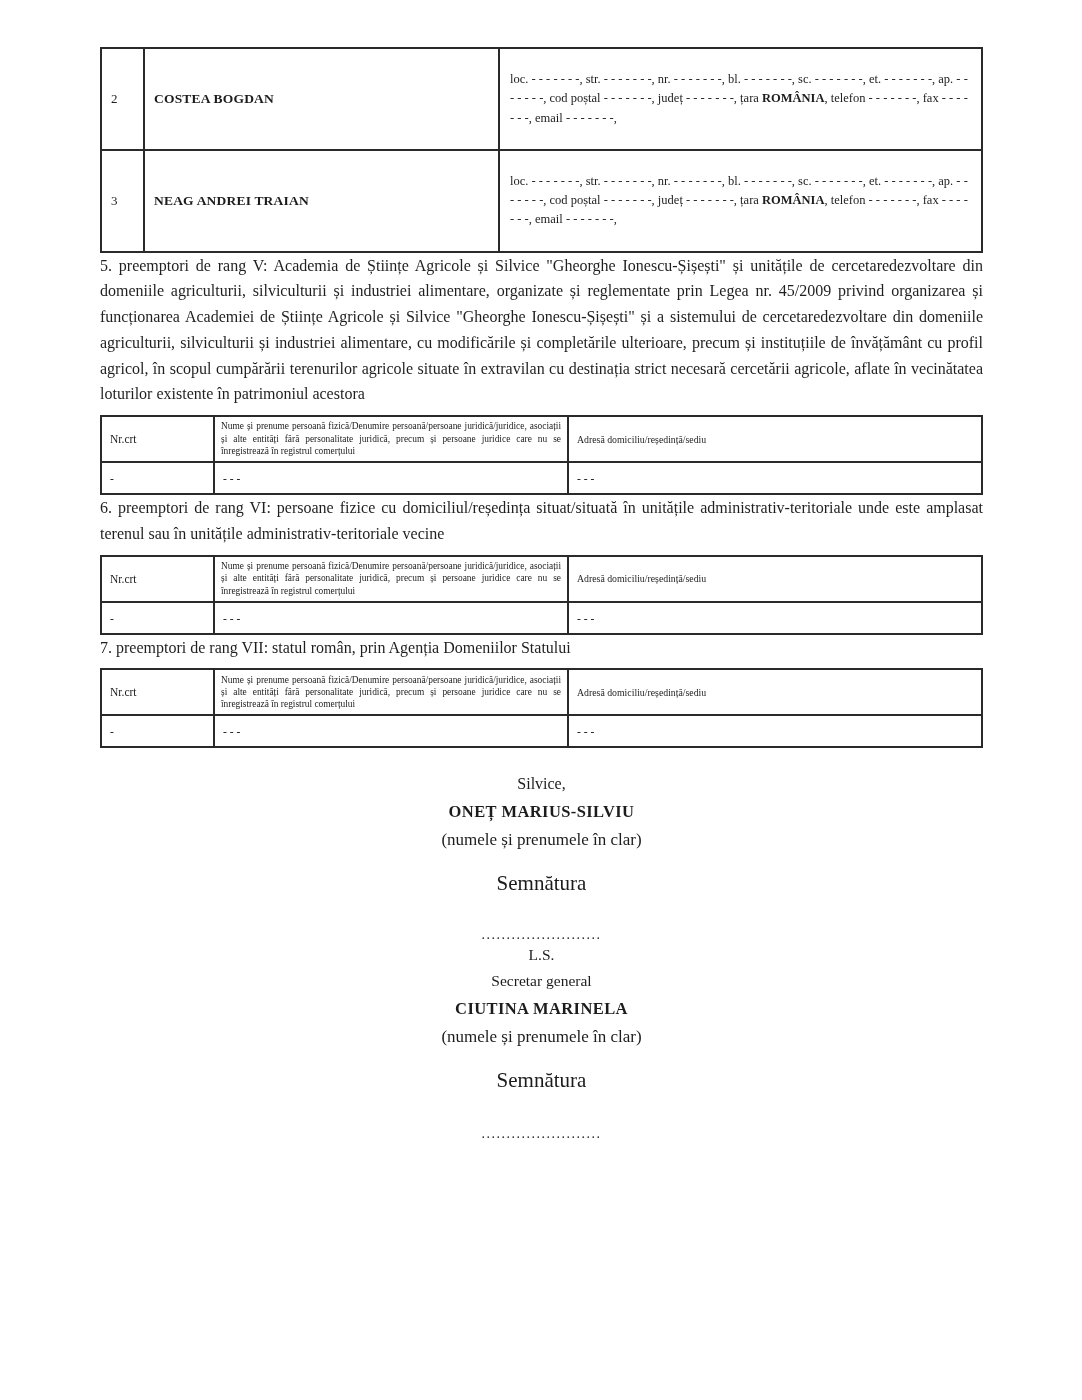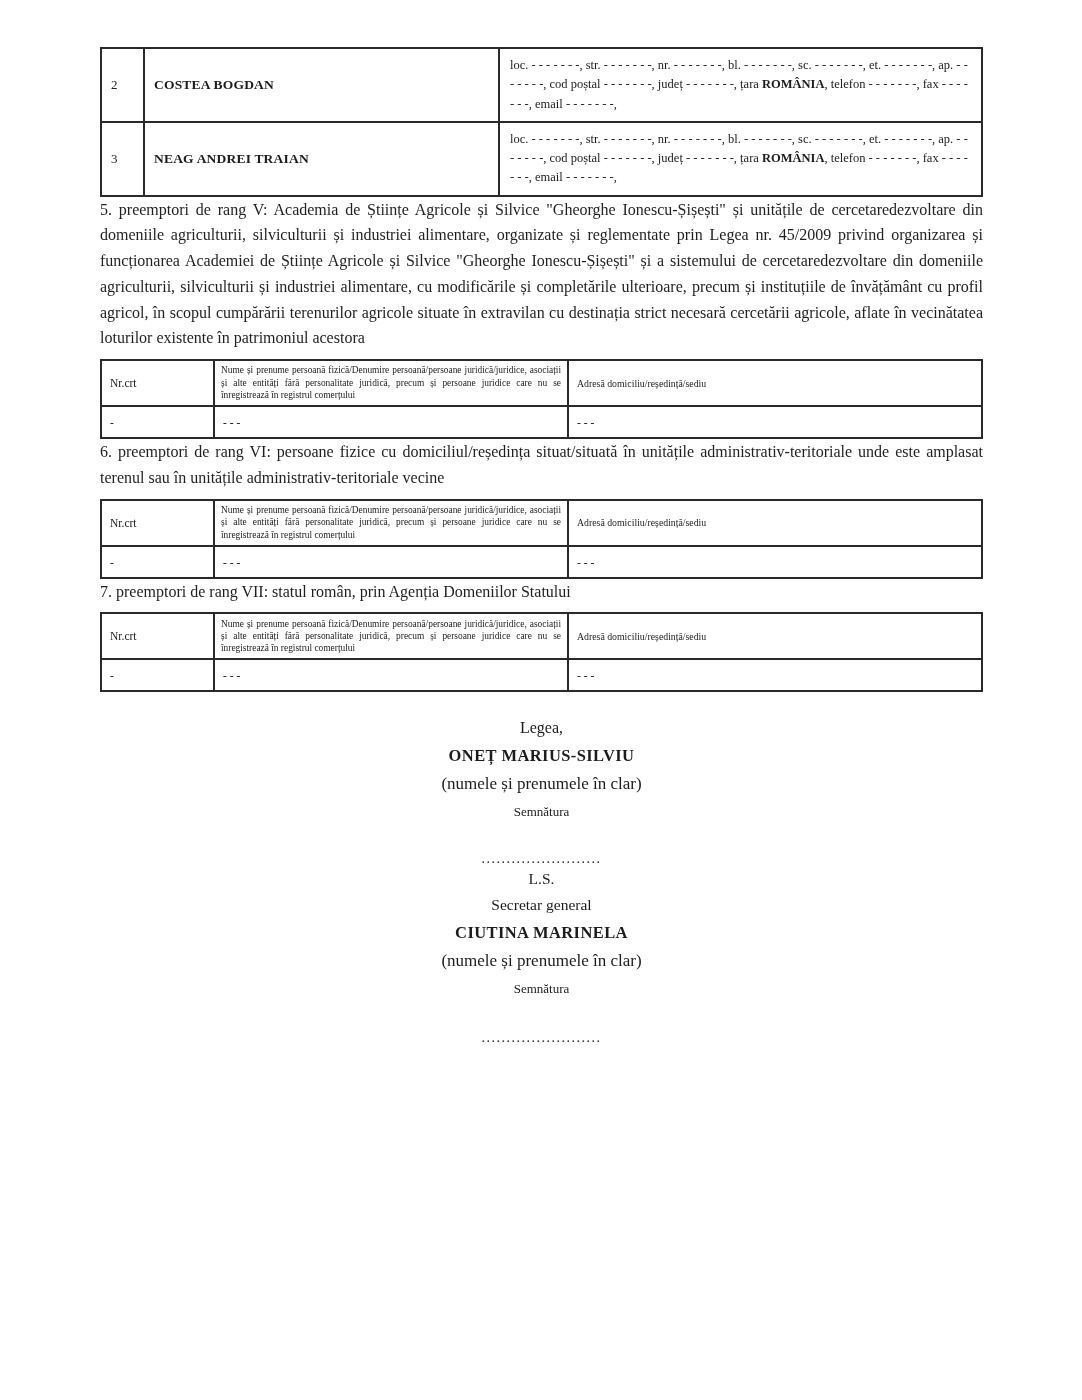--- a/index.html
+++ b/index.html
@@ -29,21 +29,21 @@
     vertical-align: middle;
     overflow: hidden;
   }
 
   
   .top-table col.c-nr   { width: 43px; }
   .top-table col.c-name { width: 355px; }
   .top-table td { padding: 4px 9px; }
   .top-table .nr-cell   { font-size: 13px; }
   .top-table .name-cell { font-size: 13.5px; font-weight: bold; letter-spacing: .2px; }
-  .top-table .addr-cell { font-size: 12.5px; line-height: 1.54; padding: 7px 10px; font-family: Liberation Serif, serif; }
+  .top-table .addr-cell { font-size: 12.5px; line-height: 1.54; padding: 21px 10px; font-family: Liberation Serif, serif; }
   .top-table .row-a td { height: 66px; }
   .top-table .row-b td { height: 68px; }
 
   
   .para {
     font-size: 16px;
     line-height: 1.61;
     text-align: justify;
     color: #1f1f1f;
   }
@@ -57,21 +57,21 @@
   .preemptor-table .h-name { font-size: 9.4px; line-height: 1.32; text-align: justify; padding: 3px 6px; border-radius: 12px; }
   .preemptor-table .h-addr { font-size: 9.8px; border-radius: 11px; }
   .preemptor-table .hdr td { height: 46px; }
   .preemptor-table .empty td { height: 32px; font-size: 11.5px; }
 
   
   .signatures { margin-top: 27px; text-align: center; }
   .sig-line          { font-size: 16px; }
   .sig-name          { font-size: 16.5px; font-weight: bold; letter-spacing: .4px; margin-top: 9px; }
   .sig-note          { font-size: 17px; margin-top: 8px; }
-  .sig-semnatura     { font-size: 13px; margin-top: 10px; }
+  .sig-semnatura     { font-size: 21px; margin-top: 21px; }
   .sig-dots          { font-size: 14px; letter-spacing: 1.5px; margin-top: 31px; color: #2a2a2a; }
   .sig-ls            { font-size: 15.5px; margin-top: 3px; }
   .sig-secretar      { font-size: 15.5px; margin-top: 8px; }
   .sig-dots-2        { margin-top: 33px; }
 
   
   .date-line { margin-top: 49px; font-size: 15.5px; }
   .date-line .date-value { font-weight: bold; }
 </style>
 </head>
@@ -159,21 +159,21 @@
       </tr>
       <tr class="empty">
         <td>-</td>
         <td>- - -</td>
         <td>- - -</td>
       </tr>
     </tbody>
   </table>
 
   <div class="signatures">
-    <div class="sig-line">Legea,</div>
+    <div class="sig-line">Silvice,</div>
     <div class="sig-name">ONEȚ MARIUS-SILVIU</div>
     <div class="sig-note">(numele și prenumele în clar)</div>
     <div class="sig-semnatura">Semnătura</div>
     <div class="sig-dots">........................</div>
     <div class="sig-ls">L.S.</div>
     <div class="sig-secretar">Secretar general</div>
     <div class="sig-name">CIUTINA MARINELA</div>
     <div class="sig-note">(numele și prenumele în clar)</div>
     <div class="sig-semnatura">Semnătura</div>
     <div class="sig-dots sig-dots-2">........................</div>

